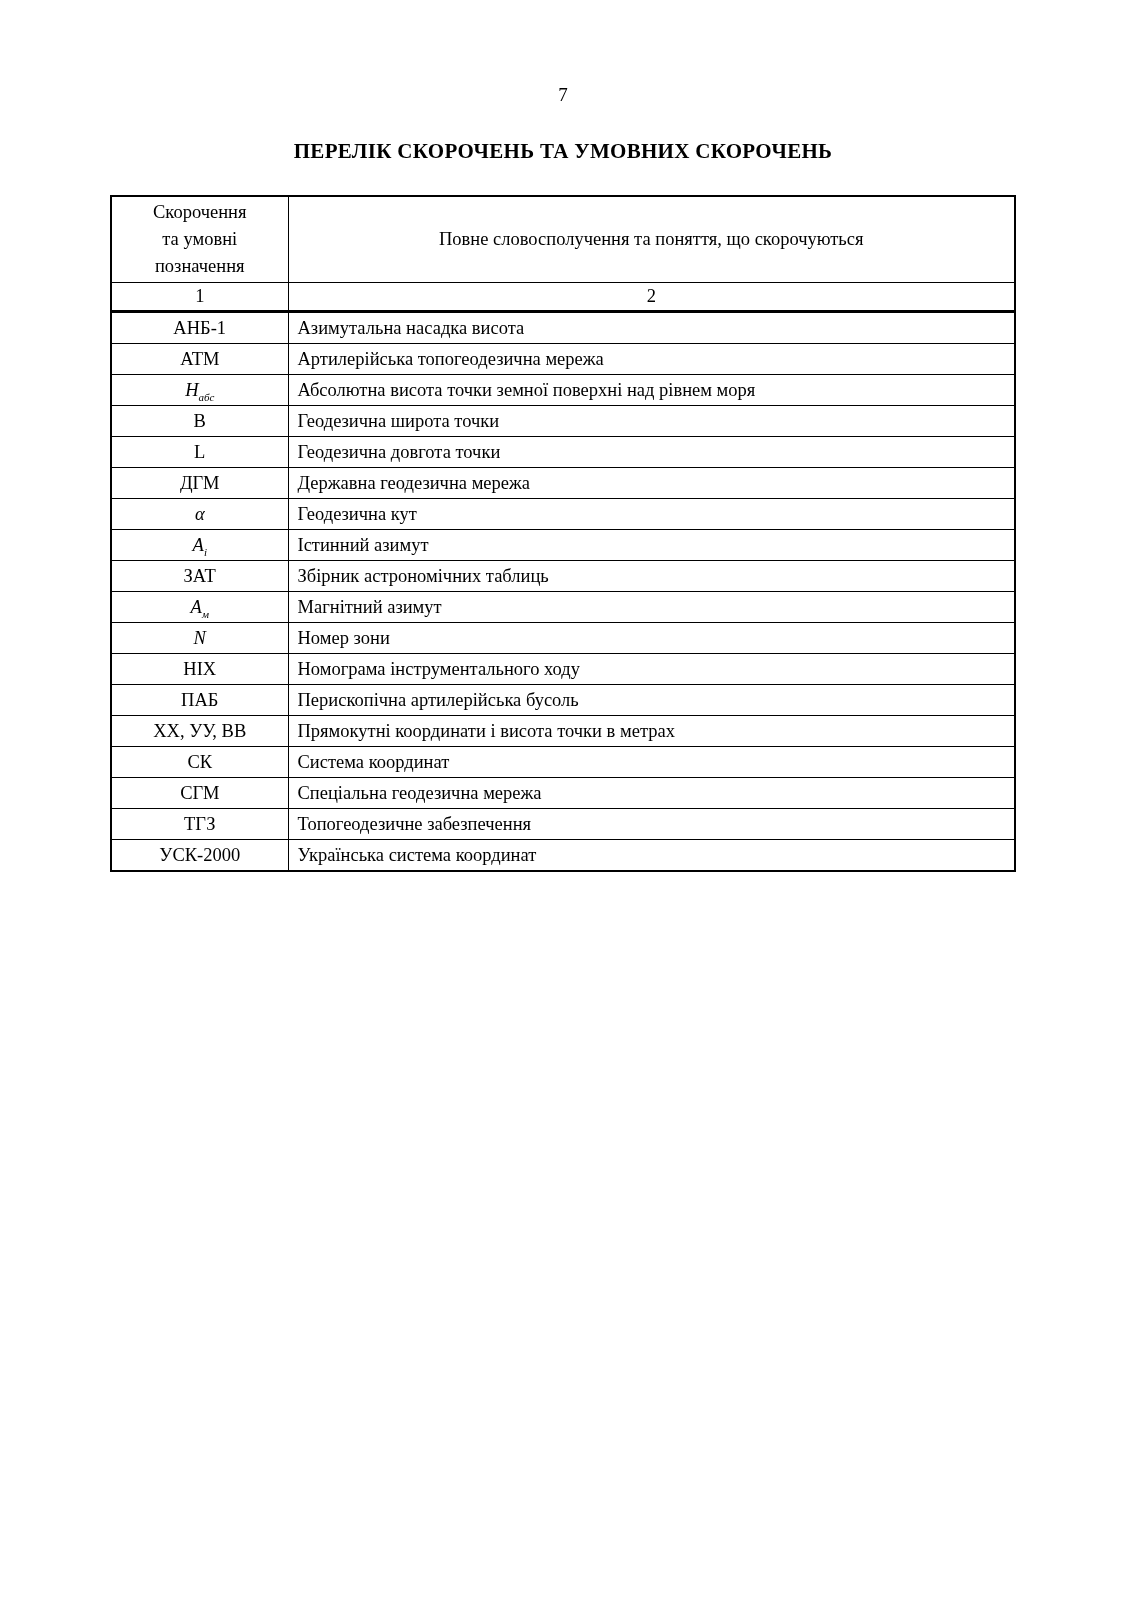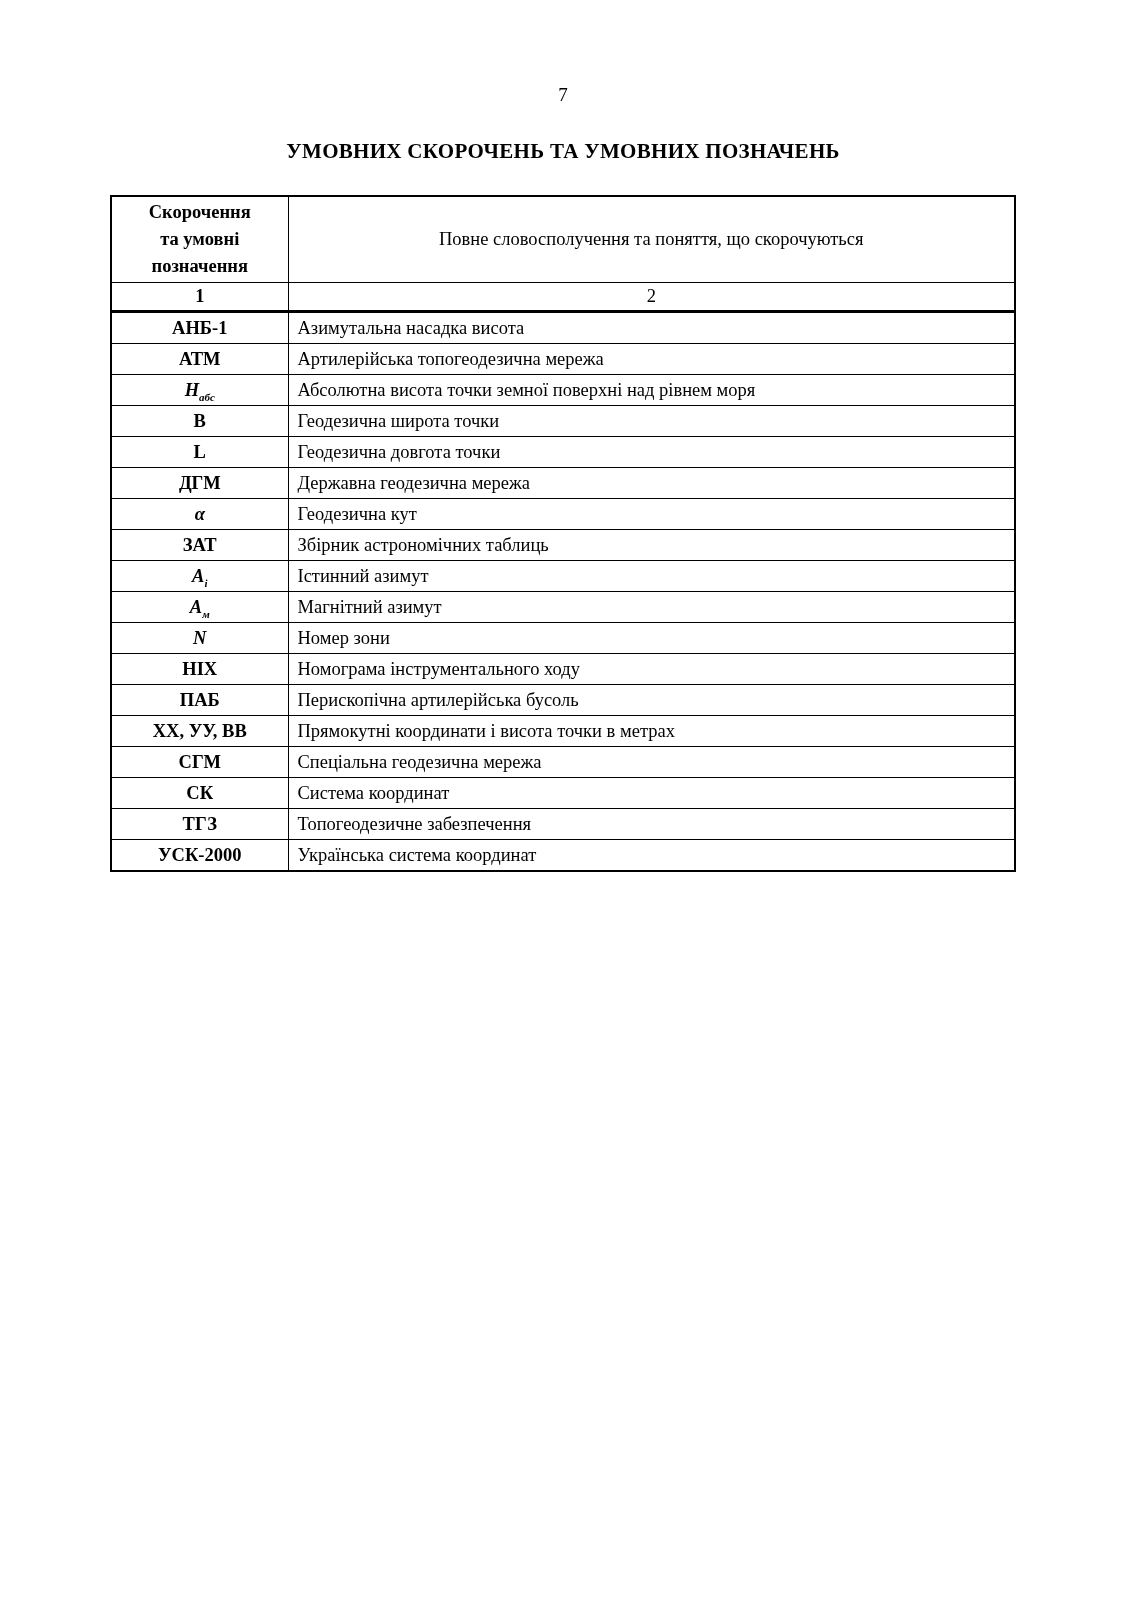--- a/index.html
+++ b/index.html
@@ -39,21 +39,21 @@
   table.abbrev th,
   table.abbrev td {
     border: 1px solid #000;
     vertical-align: middle;
   }
   table.abbrev { border: 2px solid #000; }
 
   th.col-abbr, td.col-abbr {
     width: 177px;
     text-align: center;
-    font-weight: bold;
+    font-weight: normal;
     padding: 2px 6px;
   }
   th.col-full, td.col-full {
     text-align: center;
     font-weight: normal;
     padding: 2px 25px;
   }
   thead th { line-height: 27px; padding-top: 7px; padding-bottom: 7px; }
 
   tr.index-row td {
@@ -69,21 +69,21 @@
   sub { font-size: 11px; line-height: 0; }
   em { font-style: italic; }
 </style>
 </head>
 <body>
 
 <div class="page">
 
   <div class="page-number">7</div>
 
-  <div class="doc-title">УМОВНИХ СКОРОЧЕНЬ ТА УМОВНИХ ПОЗНАЧЕНЬ</div>
+  <div class="doc-title">ПЕРЕЛІК СКОРОЧЕНЬ ТА УМОВНИХ СКОРОЧЕНЬ</div>
 
   <table class="abbrev">
     <thead>
       <tr>
         <th class="col-abbr">
           <div>Скорочення</div>
           <div>та умовні</div>
           <div>позначення</div>
         </th>
         <th class="col-full">Повне словосполучення та поняття, що скорочуються</th>
@@ -116,26 +116,26 @@
         </tr>
         <tr>
           <td class="col-abbr">ДГМ</td>
           <td class="col-full">Державна геодезична мережа</td>
         </tr>
         <tr>
           <td class="col-abbr"><em>α</em></td>
           <td class="col-full">Геодезична кут</td>
         </tr>
         <tr>
+          <td class="col-abbr"><em>А</em><sub><em>і</em></sub></td>
+          <td class="col-full">Істинний азимут</td>
+        </tr>
+        <tr>
           <td class="col-abbr">ЗАТ</td>
           <td class="col-full">Збірник астрономічних таблиць</td>
-        </tr>
-        <tr>
-          <td class="col-abbr"><em>А</em><sub><em>і</em></sub></td>
-          <td class="col-full">Істинний азимут</td>
         </tr>
         <tr>
           <td class="col-abbr"><em>А</em><sub><em>м</em></sub></td>
           <td class="col-full">Магнітний азимут</td>
         </tr>
         <tr>
           <td class="col-abbr"><em>N</em></td>
           <td class="col-full">Номер зони</td>
         </tr>
         <tr>
@@ -144,26 +144,26 @@
         </tr>
         <tr>
           <td class="col-abbr">ПАБ</td>
           <td class="col-full">Перископічна артилерійська бусоль</td>
         </tr>
         <tr>
           <td class="col-abbr">ХХ, УУ, ВВ</td>
           <td class="col-full">Прямокутні координати і висота точки в метрах</td>
         </tr>
         <tr>
+          <td class="col-abbr">СК</td>
+          <td class="col-full">Система координат</td>
+        </tr>
+        <tr>
           <td class="col-abbr">СГМ</td>
           <td class="col-full">Спеціальна геодезична мережа</td>
-        </tr>
-        <tr>
-          <td class="col-abbr">СК</td>
-          <td class="col-full">Система координат</td>
         </tr>
         <tr>
           <td class="col-abbr">ТГЗ</td>
           <td class="col-full">Топогеодезичне забезпечення</td>
         </tr>
         <tr>
           <td class="col-abbr">УСК-2000</td>
           <td class="col-full">Українська система координат</td>
         </tr>
       </tbody>

